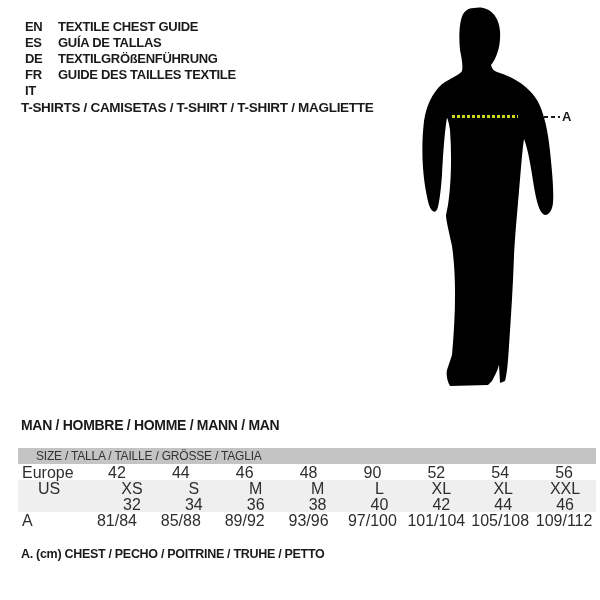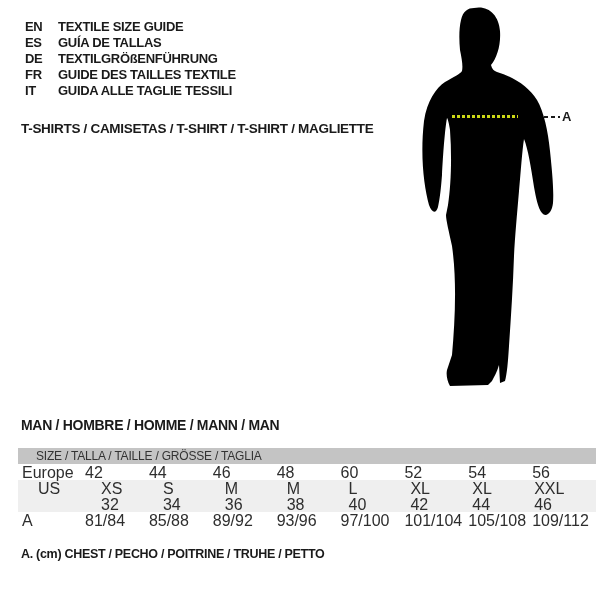--- a/index.html
+++ b/index.html
@@ -5,65 +5,64 @@
   html,body{margin:0;padding:0;background:#fff;}
   .canvas{
     position:relative;width:600px;height:600px;background:#fff;overflow:hidden;
     font-family:"Liberation Sans",sans-serif;color:var(--text_dark,#1a1a1a);
   }
   
   .lang-list{position:absolute;left:25px;top:18px;}
   .lang-row{display:flex;height:16.2px;align-items:center;font-weight:700;font-size:13px;letter-spacing:-0.3px;}
   .lang-code{width:33px;flex:0 0 33px;}
   
-  .categories{position:absolute;left:21px;top:120px;font-weight:700;font-size:13.5px;letter-spacing:-0.3px;line-height:18.5px;white-space:nowrap;}
+  .categories{position:absolute;left:21px;top:99px;font-weight:700;font-size:13.5px;letter-spacing:-0.3px;line-height:18.5px;white-space:nowrap;}
   
   .figure-svg{position:absolute;left:400px;top:0;width:200px;height:400px;}
   .figure-svg path{fill:var(--silhouette,#000);}
   .chest-line{position:absolute;left:452px;top:115px;width:66px;height:3px;}
   .measure-dash{position:absolute;left:544px;top:116px;width:16px;height:2px;}
   .measure-label{position:absolute;left:562px;top:109px;font-size:13px;font-weight:700;}
   
   .section-title{position:absolute;left:21px;top:417px;font-weight:700;font-size:14px;letter-spacing:-0.3px;white-space:nowrap;}
   
   .size-table{position:absolute;left:18px;top:448px;width:578px;color:var(--text_table,#2e2e2e);}
   .thead{height:16px;background:var(--header_bg,#c4c4c4);display:flex;align-items:center;padding-left:18px;font-size:12px;letter-spacing:-0.2px;color:#333;}
   .trow{display:grid;grid-template-columns:67px repeat(8,1fr);height:16px;align-items:center;font-size:16px;}
   .trow .lbl{padding-left:4px;text-align:left;}
-  .trow .cell{text-align:left;}
+  .trow .cell{text-align:center;}
   .tbody .trow:nth-child(2),
   .tbody .trow:nth-child(3){background:var(--band_bg,#efefef);padding-left:16px;}
   
   .footnote{position:absolute;left:21px;top:547px;font-weight:700;font-size:12.5px;letter-spacing:-0.3px;white-space:nowrap;}
 </style>
 </head>
 <body>
 
 <div class="canvas">
 
   <div class="lang-list">
     <div class="lang-row">
       <span class="lang-code">EN</span>
-      <span class="lang-title">TEXTILE SIZE GUIDE</span>
+      <span class="lang-title">TEXTILE CHEST GUIDE</span>
     </div>
     <div class="lang-row">
       <span class="lang-code">ES</span>
       <span class="lang-title">GUÍA DE TALLAS</span>
     </div>
     <div class="lang-row">
       <span class="lang-code">DE</span>
       <span class="lang-title">TEXTILGRÖßENFÜHRUNG</span>
     </div>
     <div class="lang-row">
       <span class="lang-code">FR</span>
       <span class="lang-title">GUIDE DES TAILLES TEXTILE</span>
     </div>
     <div class="lang-row">
       <span class="lang-code">IT</span>
-      <span class="lang-title">GUIDA ALLE TAGLIE TESSILI</span>
     </div>
   </div>
 
   <div class="categories">
     <div>T-SHIRTS / CAMISETAS / T-SHIRT / T-SHIRT / MAGLIETTE</div>
   </div>
 
   <svg class="figure-svg" viewBox="0 0 200 400" xmlns="http://www.w3.org/2000/svg" aria-hidden="true">
     <path d="M74,8
       C88,5 99,15 100,31
@@ -108,21 +107,21 @@
 
   <div class="size-table">
     <div class="thead">SIZE / TALLA / TAILLE / GRÖSSE / TAGLIA</div>
     <div class="tbody">
         <div class="trow">
           <div class="lbl">Europe</div>
           <div class="cell">42</div>
           <div class="cell">44</div>
           <div class="cell">46</div>
           <div class="cell">48</div>
-          <div class="cell">60</div>
+          <div class="cell">90</div>
           <div class="cell">52</div>
           <div class="cell">54</div>
           <div class="cell">56</div>
         </div>
         <div class="trow">
           <div class="lbl">US</div>
           <div class="cell">XS</div>
           <div class="cell">S</div>
           <div class="cell">M</div>
           <div class="cell">M</div>

